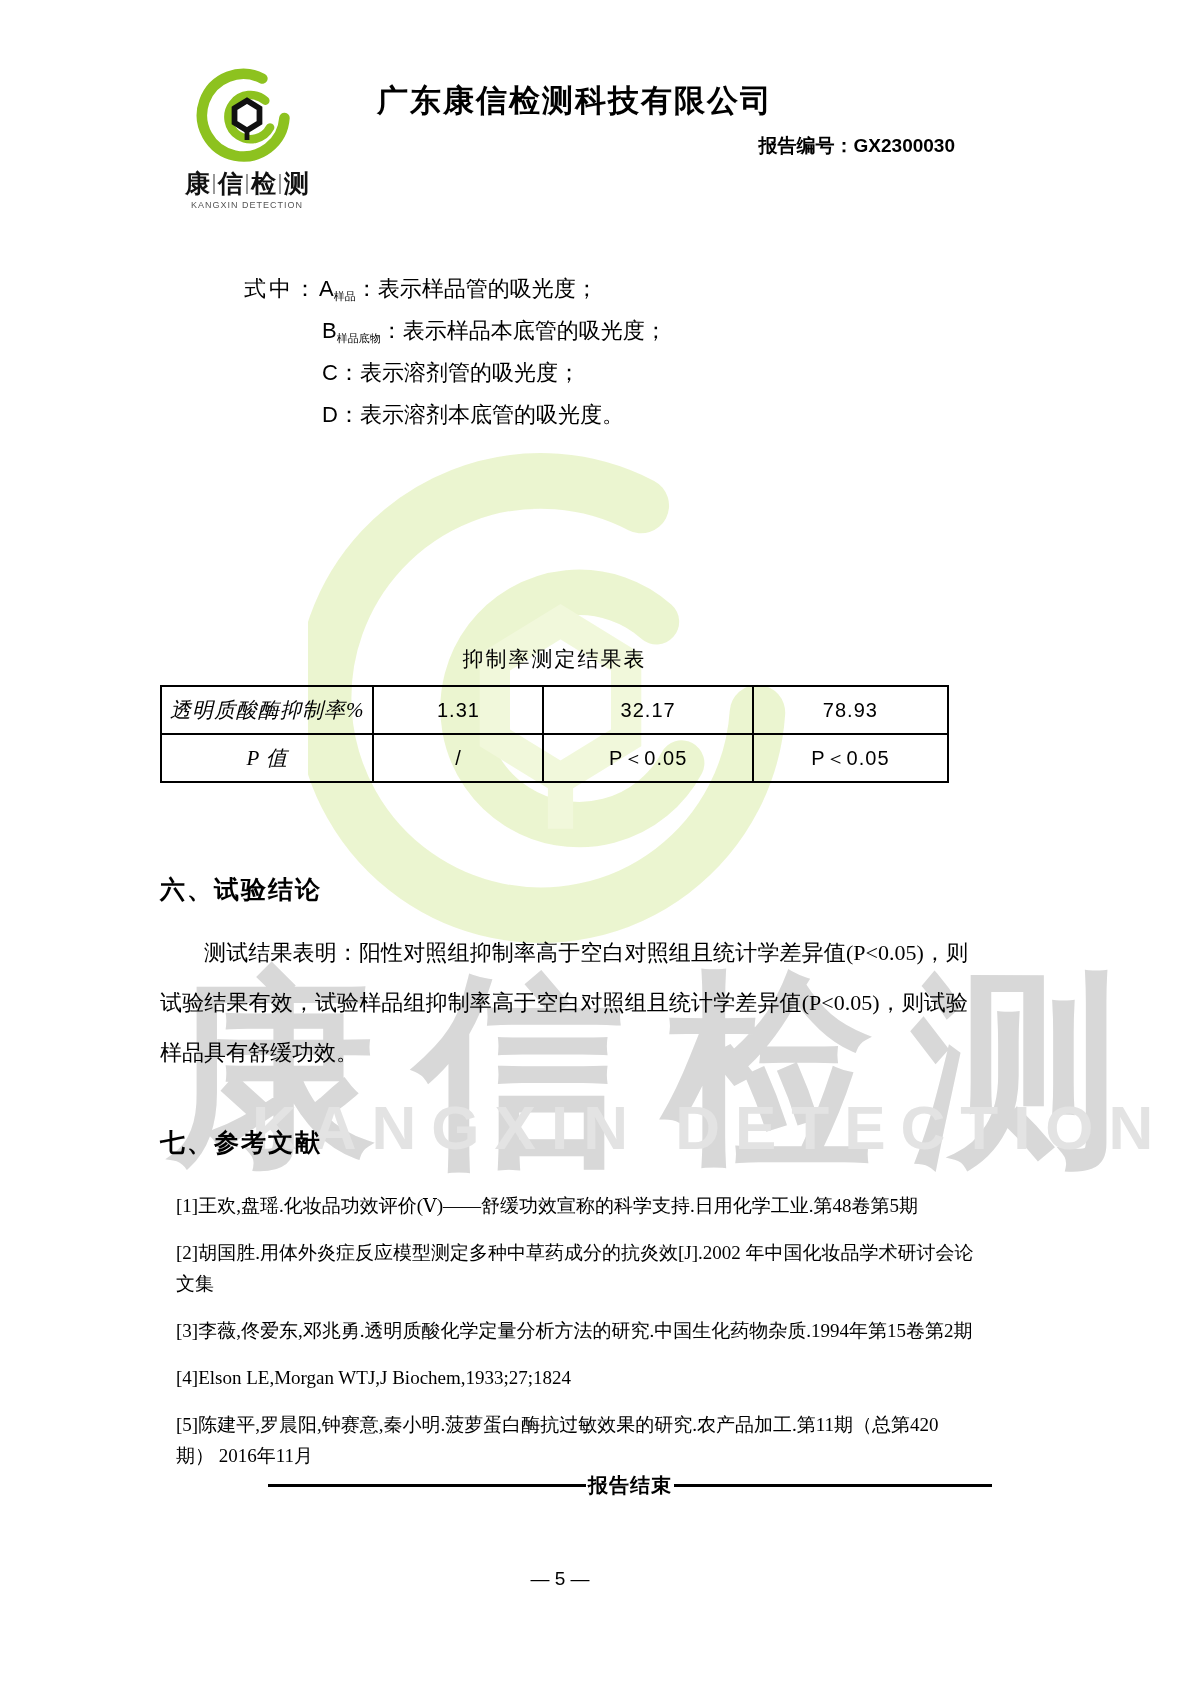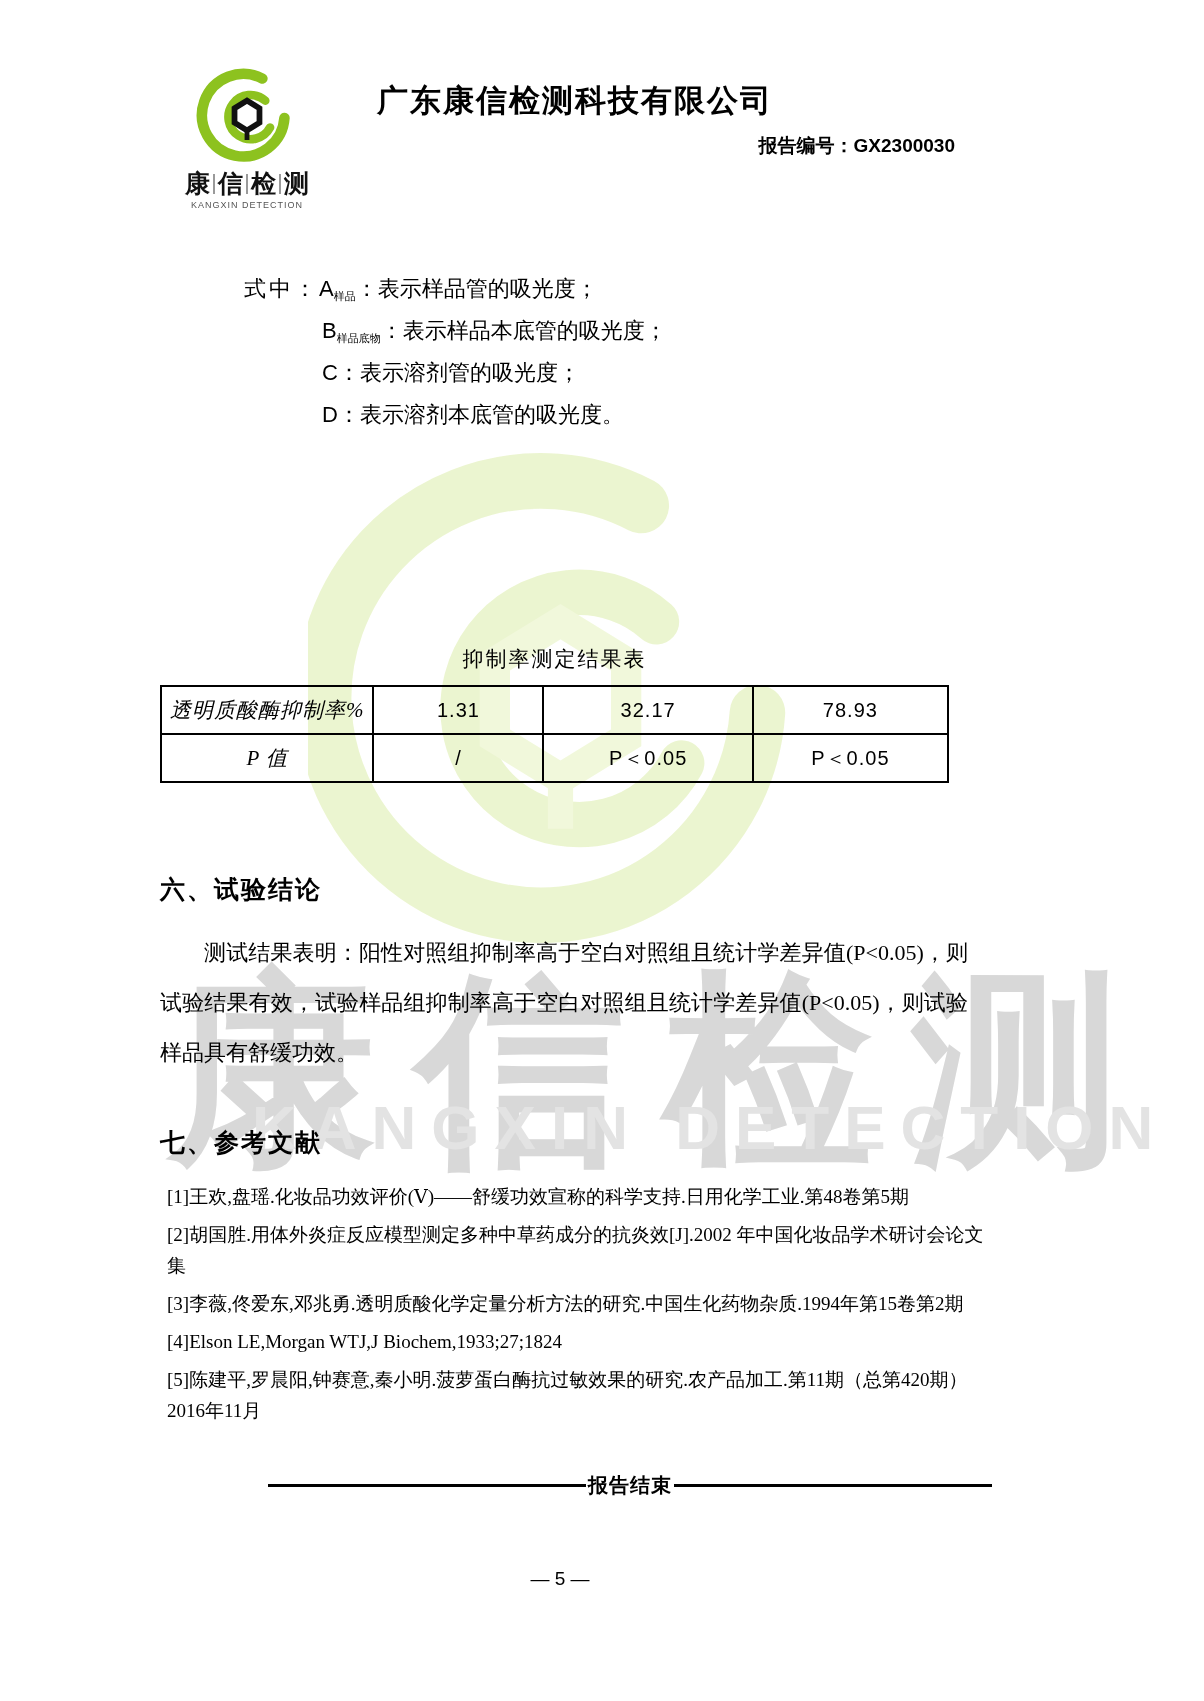--- a/index.html
+++ b/index.html
@@ -67,21 +67,21 @@
   table.result td.val { font-family:"Liberation Sans","DejaVu Sans",sans-serif; font-size:20px; }
   
   .sec-title { position:absolute; left:160px; z-index:2; font-family:"Liberation Sans","DejaVu Sans",sans-serif;
                font-weight:bold; font-size:25px; letter-spacing:2px; }
   .sec6-title { top:873px; }
   .sec6-body { position:absolute; left:160px; top:928px; width:808px; z-index:2;
                font-size:22px; line-height:50px; text-align:justify; text-indent:2em; }
   .sec7-title { top:1126px; }
   .refs { position:absolute; left:160px; top:1174px; width:832px; z-index:2;
           font-size:19px; line-height:31px; }
-  .refs p { margin:7px; text-align:left; }
+  .refs p { margin:16px; text-align:left; }
   
   .end-marker { position:absolute; left:268px; top:1472px; width:724px; z-index:2;
                 display:flex; align-items:center; }
   .end-marker .rule { flex:1; border-top:3px solid #000; }
   .end-marker .txt { font-size:20px; font-weight:bold; letter-spacing:1px; padding:0 2px; }
   .page-no { position:absolute; left:160px; top:1568px; width:800px; z-index:2;
              text-align:center; font-family:"Liberation Sans","DejaVu Sans",sans-serif; font-size:19px; }
 </style>
 </head>
 <body>

